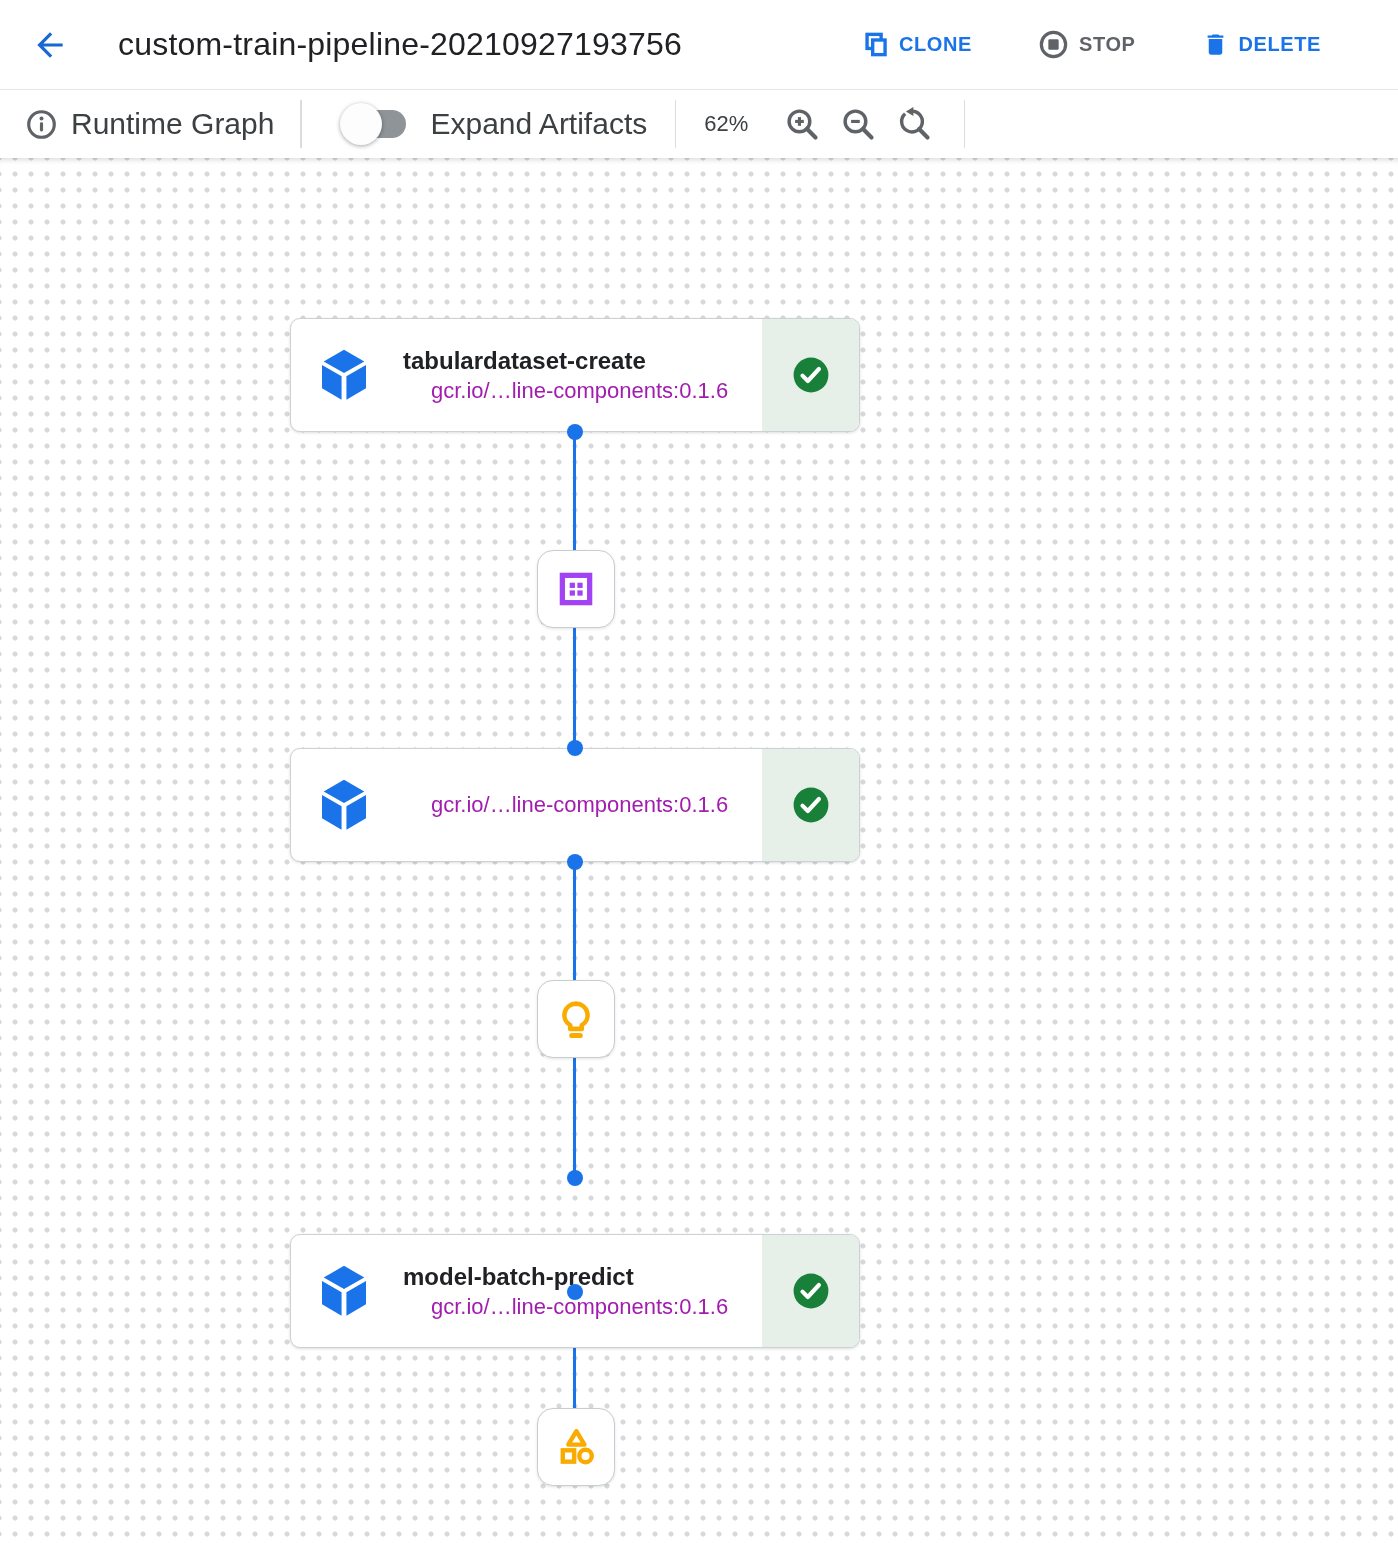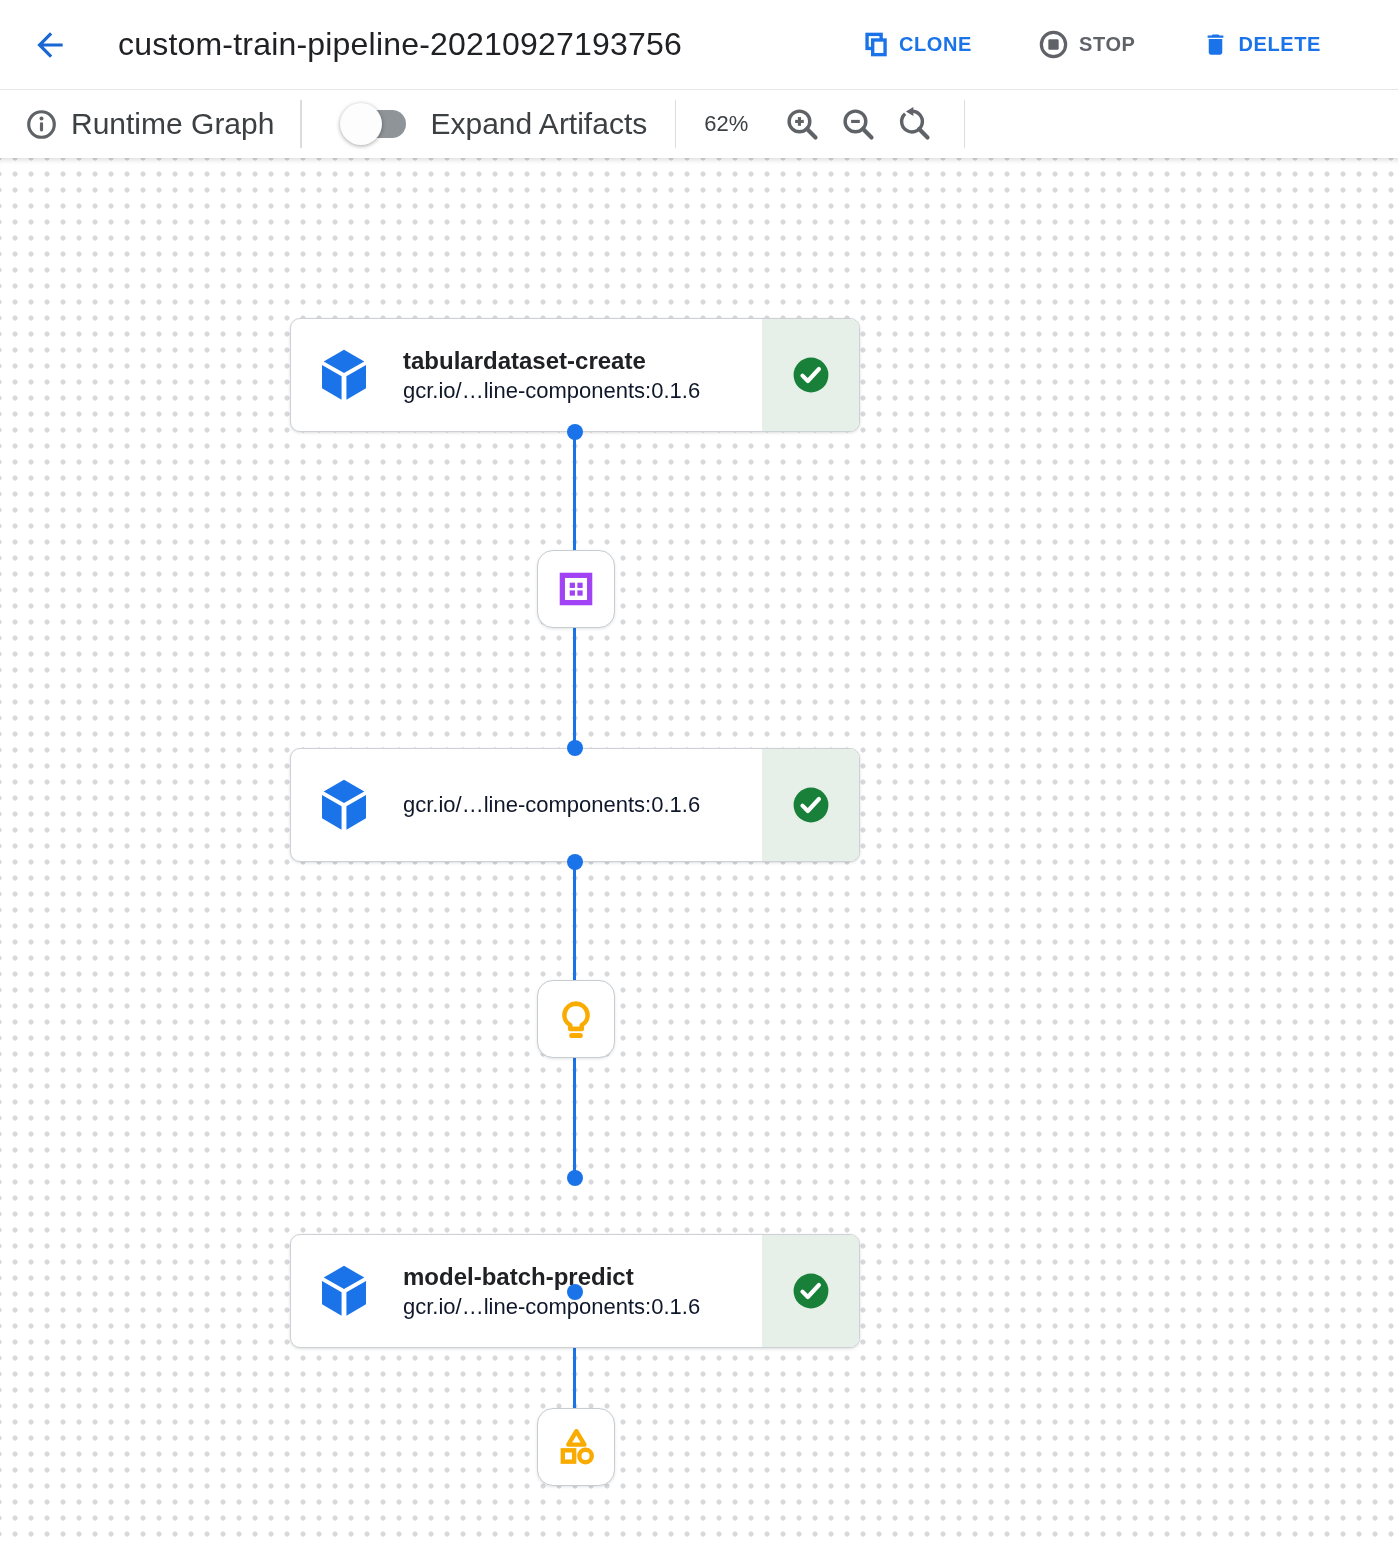--- a/index.html
+++ b/index.html
@@ -49,21 +49,21 @@
   .edge { position:absolute; left:573px; width:3px; background:#1a73e8; }
   .edge-dot { position:absolute; left:567px; width:16px; height:16px; border-radius:50%;
     background:#1a73e8; z-index:6; }
 
   .node-card { position:absolute; left:290px; width:570px; height:114px; background:#fff;
     border:1px solid #cdd1d5; border-radius:10px; display:flex; align-items:center;
     box-shadow:0 1px 3px rgba(60,64,67,0.18); cursor:pointer; z-index:5; }
   .node-cube { margin-left:24px; flex:0 0 auto; display:flex; }
   .node-text { margin-left:30px; display:flex; flex-direction:column; gap:3px; min-width:0; }
   .node-title { font-size:24px; font-weight:700; color:#202124; white-space:nowrap; }
-  .node-sub { font-size:22px; color:#0f172a; white-space:nowrap; }
+  .node-sub { font-size:22px; color:#a21caf; white-space:nowrap;margin-left:28px; }
   .node-status { position:absolute; right:0; top:0; bottom:0; width:97px; background:#e6f0e9;
     border-radius:0 9px 9px 0; display:flex; align-items:center; justify-content:center; }
 
   .artifact-card { position:absolute; left:537px; width:78px; height:78px; background:#fff;
     border:1px solid #c8cdd1; border-radius:16px; display:flex; align-items:center;
     justify-content:center; box-shadow:0 1px 3px rgba(60,64,67,0.15); cursor:pointer; z-index:5; }
 </style>
 </head>
 <body>
 

